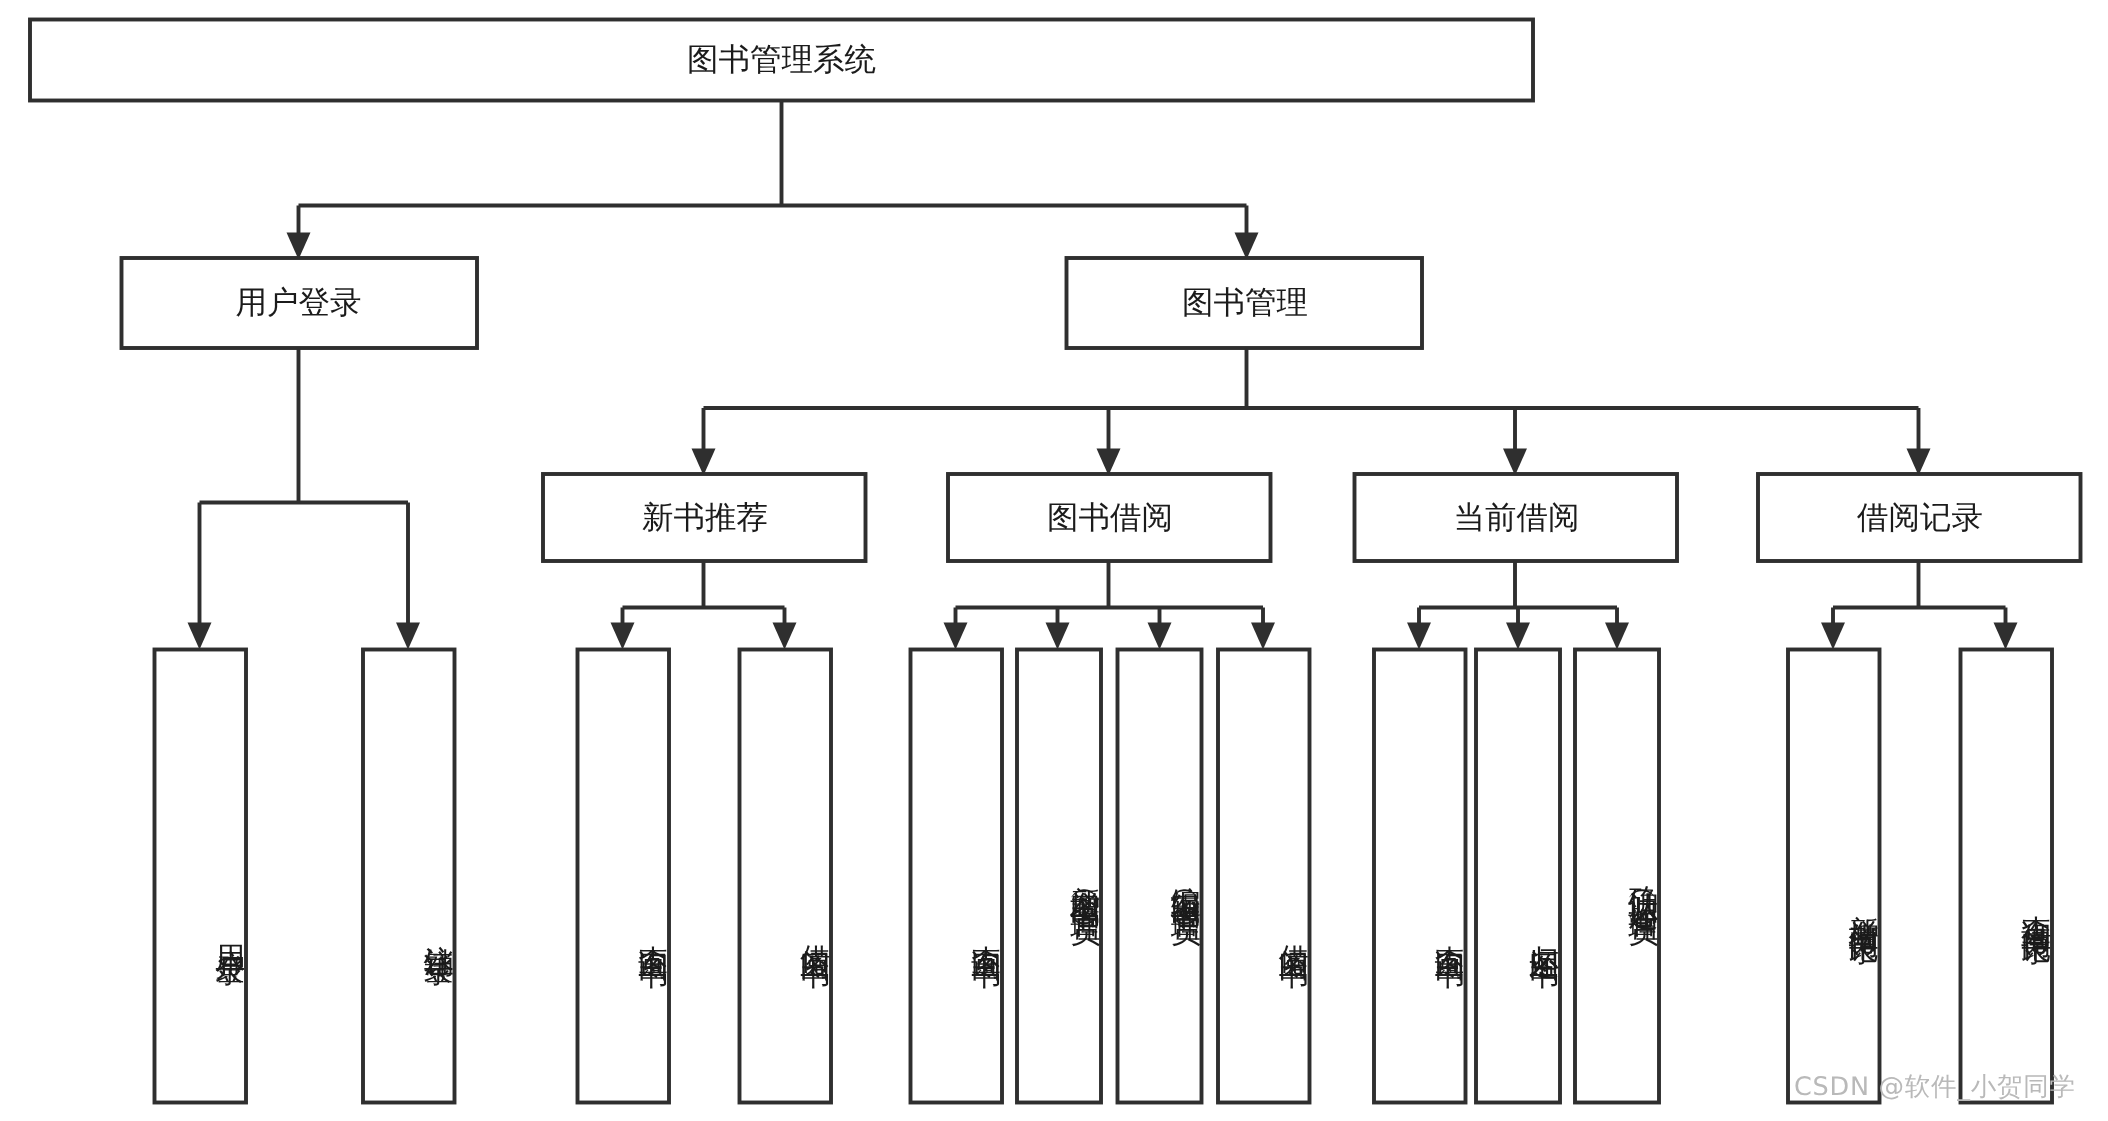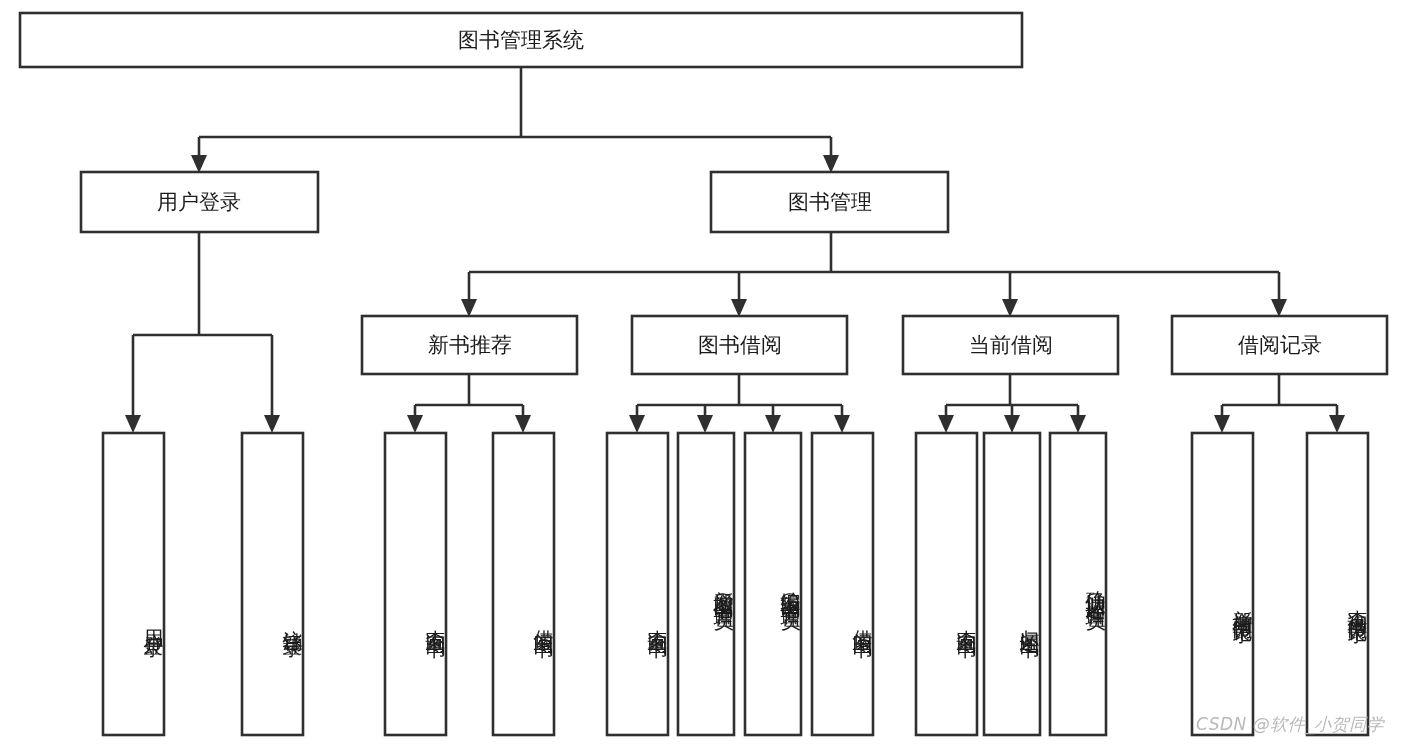--- a/index.html
+++ b/index.html
@@ -245,15 +245,15 @@
   <div class="vlabel" style="left:745px; top:441px; width:56px; height:294px;">编辑图书（管理员）</div>
   <div class="vlabel" style="left:812px; top:505px; width:61px; height:230px;">借阅图书</div>
 
   <div class="vlabel" style="left:916px; top:505px; width:61px; height:230px;">查询图书</div>
   <div class="vlabel" style="left:984px; top:505px; width:56px; height:230px;">归还图书</div>
   <div class="vlabel" style="left:1050px; top:441px; width:56px; height:294px;">确认归还（管理员）</div>
 
   <div class="vlabel" style="left:1192px; top:470px; width:61px; height:265px;">新增借阅记录</div>
   <div class="vlabel" style="left:1307px; top:470px; width:61px; height:265px;">查询借阅记录</div>
 
-  <div class="watermark" style="left:1196px; top:713px;font-style:italic;">CSDN @软件_小贺同学</div>
+  <div class="watermark" style="left:1196px; top:713px;">CSDN @软件_小贺同学</div>
 
 </div>
 
 </body></html>

